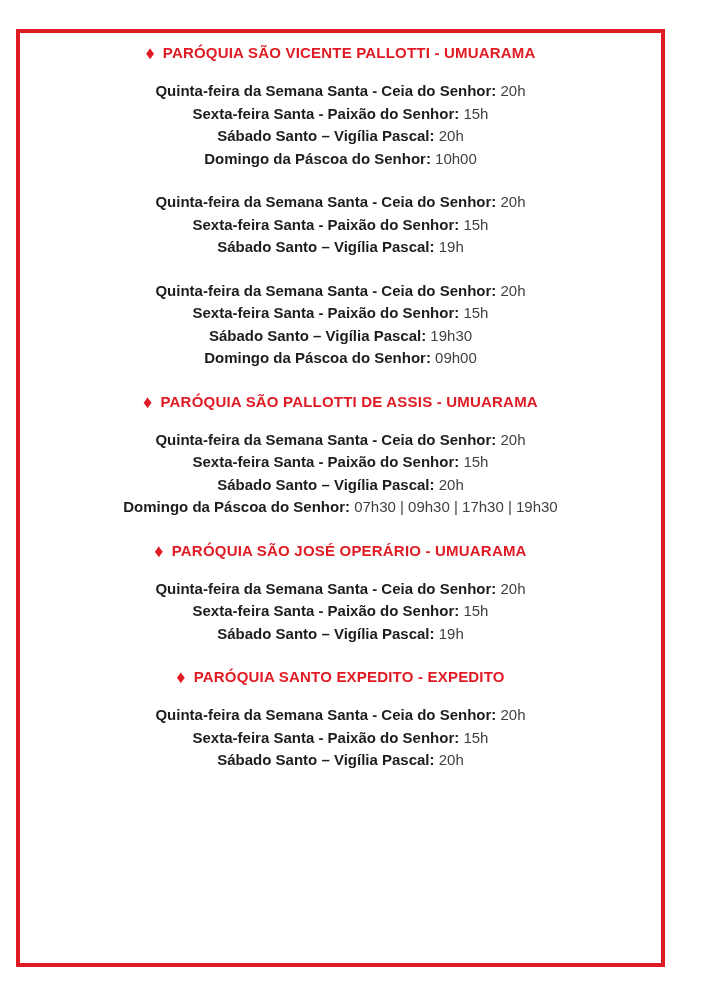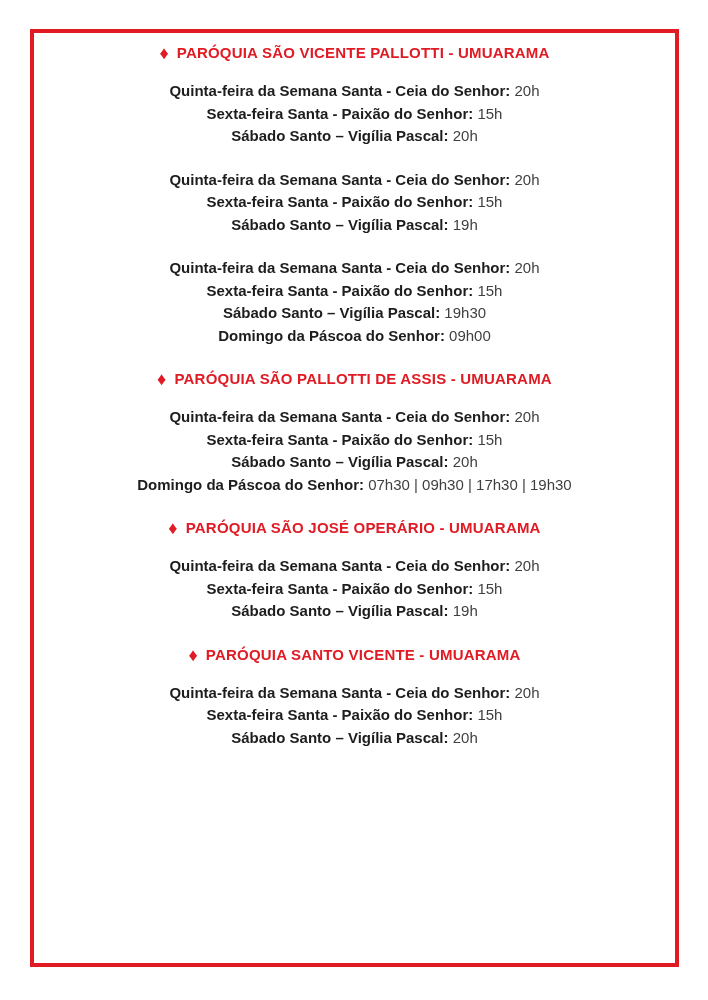--- a/index.html
+++ b/index.html
@@ -14,21 +14,21 @@
   }
   .page {
     position: relative;
     width: 708px;
     height: 1000px;
     background: #ffffff;
     overflow: hidden;
   }
   .frame {
     position: absolute;
-    left: 30px;
+    left: 16px;
     top: 29px;
     width: 649px;
     height: 938px;
     border: 4px solid var(--accent);
     padding-top: 9px;
   }
   .parish {
     margin-bottom: 21px;
     text-align: center;
   }
@@ -67,20 +67,21 @@
     <div id="sections-container">
   <section class="parish">
     <h2 class="heading"><span class="diamond">♦</span><span>PARÓQUIA SÃO VICENTE PALLOTTI - UMUARAMA</span></h2>
     <div>
   <p class="line"><span class="label">Quinta-feira da Semana Santa - Ceia do Senhor:</span><span class="value"> 20h</span></p>
 
   <p class="line"><span class="label">Sexta-feira Santa - Paixão do Senhor:</span><span class="value"> 15h</span></p>
 
   <p class="line"><span class="label">Sábado Santo – Vigília Pascal:</span><span class="value"> 20h</span></p>
 
+  <p class="line"><span class="label">Domingo da Páscoa do Senhor:</span><span class="value"> 10h00</span></p>
 </div>
   </section>
 
   <section class="parish">
     <div>
   <p class="line"><span class="label">Quinta-feira da Semana Santa - Ceia do Senhor:</span><span class="value"> 20h</span></p>
 
   <p class="line"><span class="label">Sexta-feira Santa - Paixão do Senhor:</span><span class="value"> 15h</span></p>
 
   <p class="line"><span class="label">Sábado Santo – Vigília Pascal:</span><span class="value"> 19h</span></p>
@@ -118,21 +119,21 @@
     <div>
   <p class="line"><span class="label">Quinta-feira da Semana Santa - Ceia do Senhor:</span><span class="value"> 20h</span></p>
 
   <p class="line"><span class="label">Sexta-feira Santa - Paixão do Senhor:</span><span class="value"> 15h</span></p>
 
   <p class="line"><span class="label">Sábado Santo – Vigília Pascal:</span><span class="value"> 19h</span></p>
 </div>
   </section>
 
   <section class="parish">
-    <h2 class="heading"><span class="diamond">♦</span><span>PARÓQUIA SANTO VICENTE - UMUARAMA</span></h2>
+    <h2 class="heading"><span class="diamond">♦</span><span>PARÓQUIA SANTO EXPEDITO - EXPEDITO</span></h2>
     <div>
   <p class="line"><span class="label">Quinta-feira da Semana Santa - Ceia do Senhor:</span><span class="value"> 20h</span></p>
 
   <p class="line"><span class="label">Sexta-feira Santa - Paixão do Senhor:</span><span class="value"> 15h</span></p>
 
   <p class="line"><span class="label">Sábado Santo – Vigília Pascal:</span><span class="value"> 20h</span></p>
 </div>
   </section>
 </div>
   </div>

